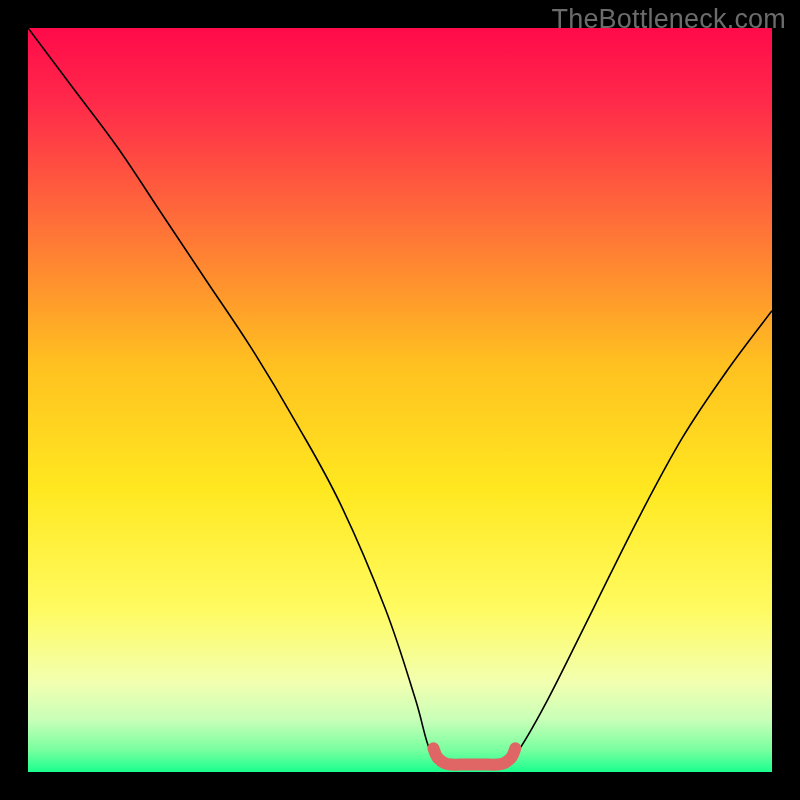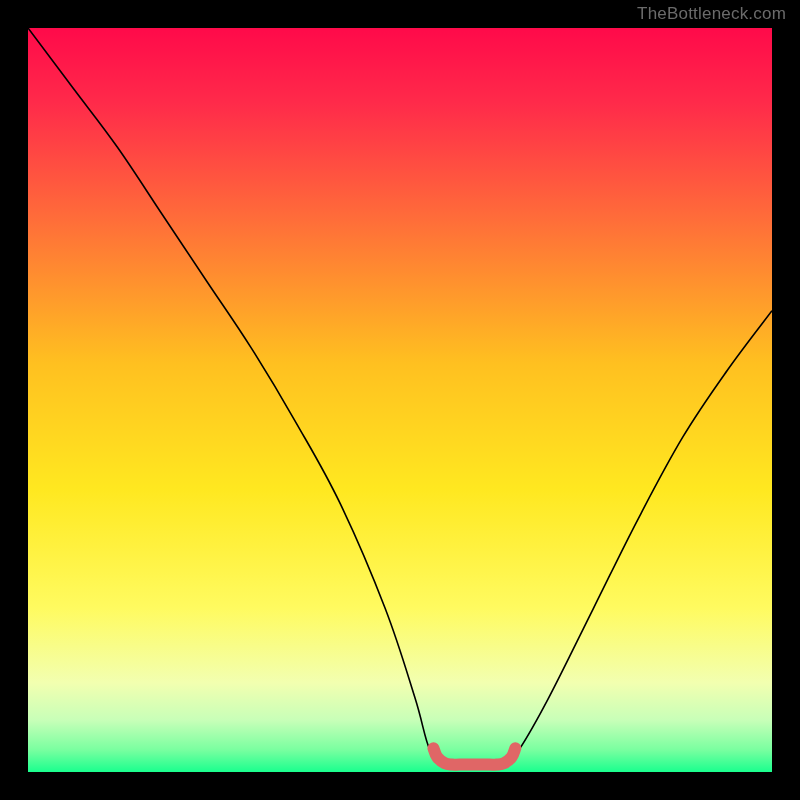--- a/index.html
+++ b/index.html
@@ -9,21 +9,21 @@
     background: #000;
     position: relative;
     font-family: Arial, Helvetica, sans-serif;
     overflow: hidden;
   }
   .watermark {
     position: absolute;
     top: 4px;
     right: 14px;
     color: #6b6b6b;
-    font-size: 17px;
+    font-size: 27px;
     font-weight: 400;
     letter-spacing: 0.2px;
     z-index: 10;
   }
   .plot {
     position: absolute;
     left: 28px;
     top: 28px;
     width: 744px;
     height: 744px;

